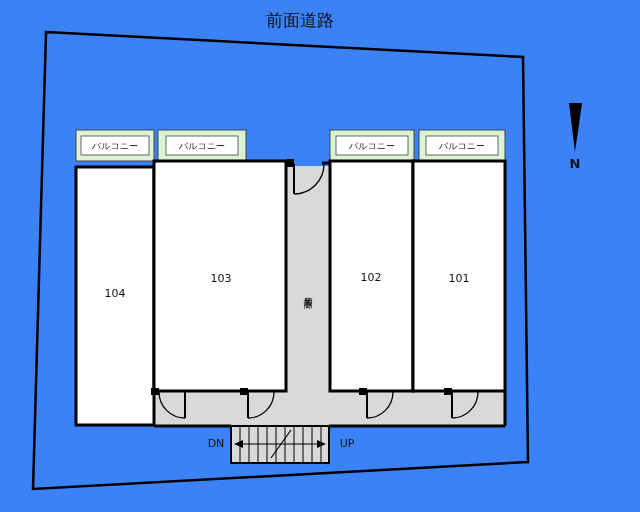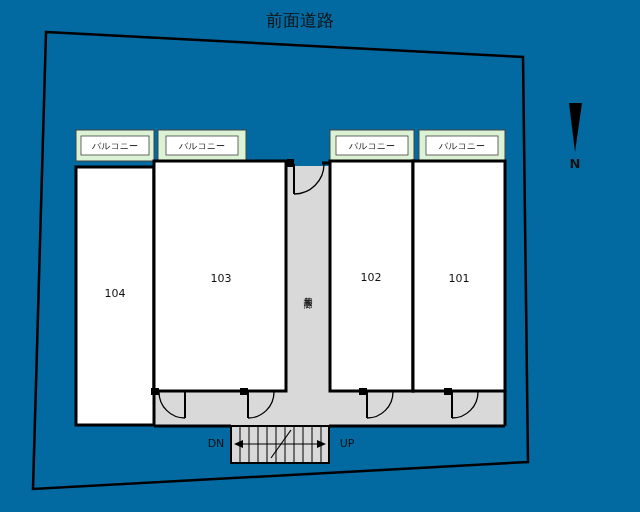--- a/index.html
+++ b/index.html
@@ -1,19 +1,19 @@
 <!DOCTYPE html>
 <html><head>
 <meta charset="utf-8">
 <style>
   html,body{margin:0;padding:0;background:#ffffff;}
   .canvas{
     position:relative;
     width:640px;height:512px;
-    background:#0369a1;
+    background:#3b82f6;
     font-family:"DejaVu Sans", sans-serif;
     overflow:hidden;
   }
   svg text{
     font-family:"DejaVu Sans", sans-serif;
     fill:#111111;
   }
   .title-text{font-size:17px;}
   .room-num{font-size:11px;}
   .small-label{font-size:9px;}

